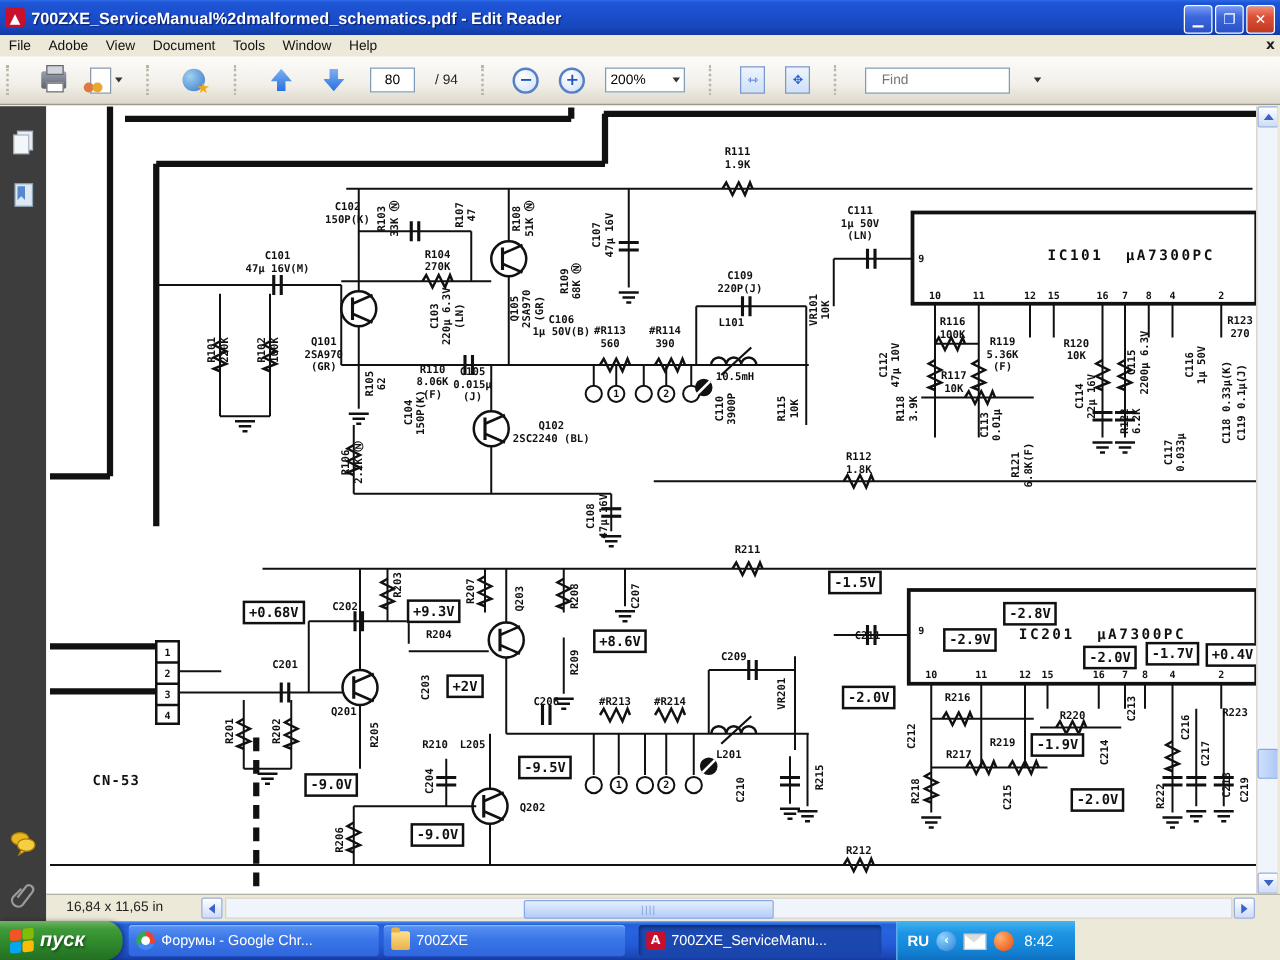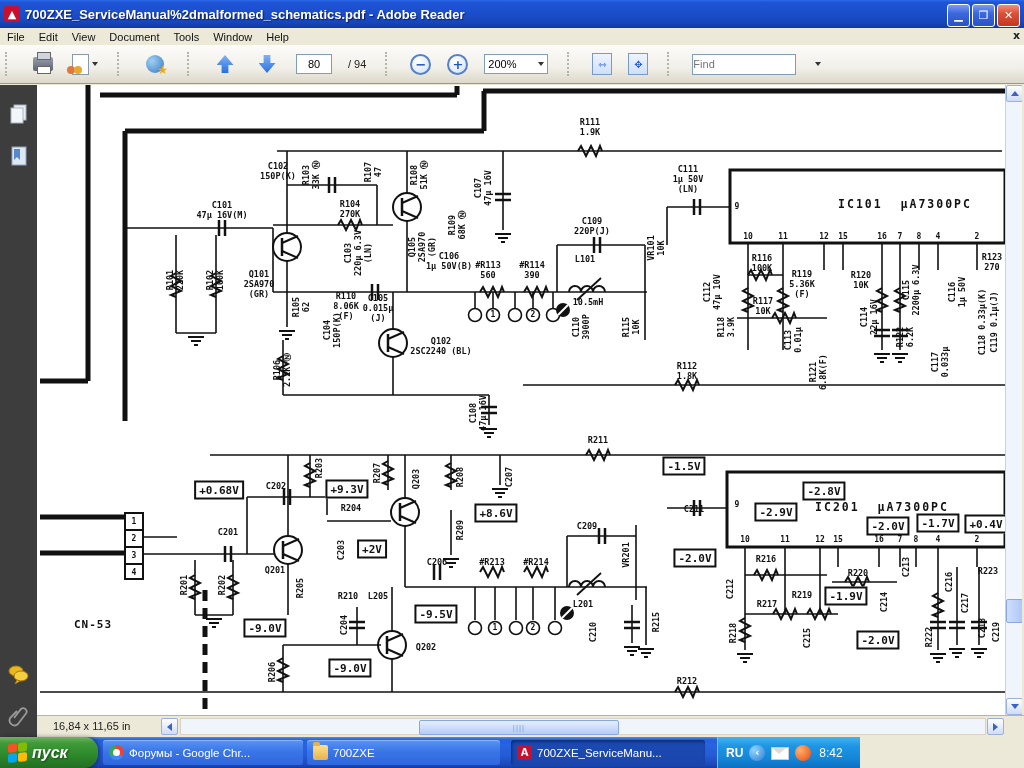--- a/index.html
+++ b/index.html
@@ -36,21 +36,21 @@
   .caret{width:0;height:0;border-left:3px solid transparent;border-right:3px solid transparent;border-top:4px solid #333;margin-left:3px;}
   .bigarrow{width:17px;height:18px;background:linear-gradient(180deg,#7fb2f2,#2a6fe0);}
   .up{clip-path:polygon(50% 0,100% 55%,70% 55%,70% 100%,30% 100%,30% 55%,0 55%);}
   .down{clip-path:polygon(50% 100%,100% 45%,70% 45%,70% 0,30% 0,30% 45%,0 45%);}
   .zbtn{width:17px;height:17px;border-radius:50%;border:2px solid #5580c8;background:radial-gradient(circle at 6px 5px,#fff,#cfe0f8);
     color:#2255bb;font:bold 13px/13px "DejaVu Sans",sans-serif;display:flex;align-items:center;justify-content:center;}
   input.pagebox{width:30px;height:16px;border:1px solid #7f9db9;font:11px "Liberation Sans",sans-serif;text-align:center;}
   .zoombox{width:56px;height:18px;border:1px solid #7f9db9;background:#fff;font-size:11px;display:flex;align-items:center;justify-content:space-between;padding:0 3px;}
   .viewicon{width:18px;height:20px;border:1px solid #7799cc;background:linear-gradient(#eef4ff,#cfe0f8);
     display:flex;align-items:center;justify-content:center;color:#2a5fd0;font-size:10px;}
-  input.findbox{width:100px;height:17px;border:1px solid #7f9db9;font:11px "Liberation Sans",sans-serif;padding-left:0;}
+  input.findbox{width:100px;height:17px;border:1px solid #7f9db9;font:11px "Liberation Sans",sans-serif;padding-left:12px;}
   
   #sidebar{position:absolute;left:0;top:85px;width:37px;height:652px;background:#3d3d3d;}
   .sideicon{position:absolute;left:8px;width:22px;height:22px;}
   
   #docview{position:absolute;left:37px;top:85px;width:968px;height:630px;background:#fff;overflow:hidden;}
   #labels{position:absolute;left:0;top:0;width:968px;height:630px;pointer-events:none;}
   .sl{position:absolute;transform:translate(-50%,-50%);font:bold 8.5px/1.15 "DejaVu Sans Mono",monospace;
     color:#111;white-space:pre;text-align:center;}
   .sl.r{transform:translate(-50%,-50%) rotate(-90deg);}
   .sl.ic{font-size:11.5px;letter-spacing:2px;}
@@ -105,31 +105,31 @@
   .mail:before{content:"";position:absolute;left:0;top:0;border-left:7px solid transparent;border-right:7px solid transparent;border-top:6px solid #dcdcdc;}
   .orange{border-radius:50%;background:radial-gradient(circle at 5px 5px,#ffb070,#e84a08);}
   #clock{font:12px "Liberation Sans",sans-serif;margin-left:8px;}
   #edgeR{position:absolute;left:1022px;top:85px;width:2px;height:652px;background:#ece9d8;}
 </style>
 </head>
 <body>
 
 <div id="titlebar">
   <div id="appicon">▲</div>
-  <div id="title">700ZXE_ServiceManual%2dmalformed_schematics.pdf - Adobe Reader</div>
+  <div id="title">700ZXE_ServiceManual%2dmalformed_schematics.pdf - Edit Reader</div>
   <div class="winbtns">
     <div class="wbtn">▁</div>
     <div class="wbtn">❐</div>
     <div class="wbtn close">✕</div>
   </div>
 </div>
 
 <div id="menubar">
     <span class="menuitem">File</span>
-    <span class="menuitem">Edit</span>
+    <span class="menuitem">Adobe</span>
     <span class="menuitem">View</span>
     <span class="menuitem">Document</span>
     <span class="menuitem">Tools</span>
     <span class="menuitem">Window</span>
     <span class="menuitem">Help</span>
   </div>
 <div id="docclose">x</div>
 
 <div id="toolbar">
   <div class="grip"></div>

